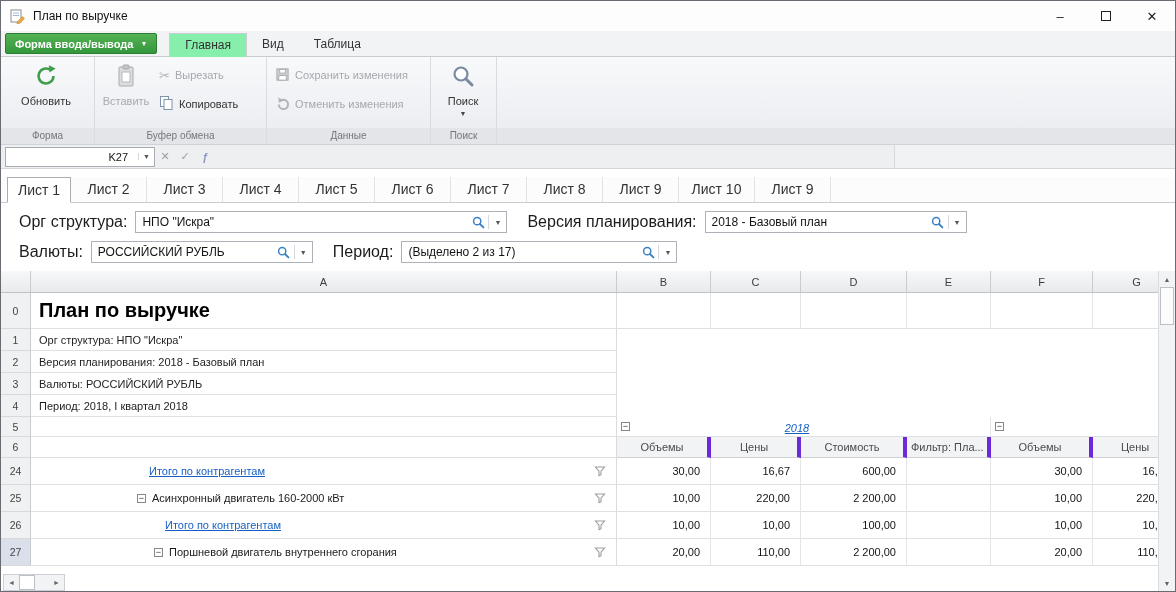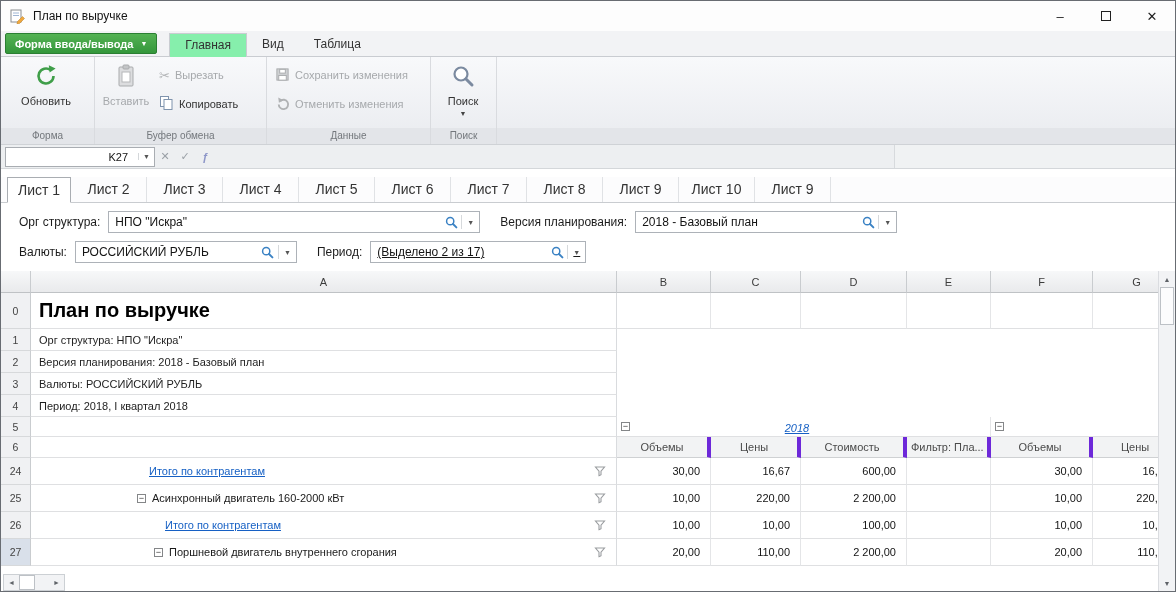--- a/index.html
+++ b/index.html
@@ -51,21 +51,21 @@
   .gap8 { height:8px; background:#fff; }
 
   
   .sheetbar { height:26px; background:#fcfcfd; border-bottom:1px solid #c9ccd0; display:flex; align-items:flex-end; padding-left:6px; }
   .stab { width:76px; height:25px; line-height:25px; text-align:center; font-size:14px; color:#333; border-right:1px solid #e0e2e5; }
   .stab.active { width:64px; height:26px; line-height:25px; background:#fff; border:1px solid #a9adb2; border-bottom:1px solid #fff; margin-bottom:-1px; position:relative; z-index:2; }
 
   
   .filterarea { height:68px; background:#fff; padding-top:8px; }
   .frow { height:22px; display:flex; align-items:center; margin-bottom:8px; }
-  .flabel { font-size:12px; color:#1c1c1c; white-space:nowrap; }
+  .flabel { font-size:16px; color:#1c1c1c; white-space:nowrap; }
   .ffield { height:22px; border:1px solid #adb2b8; background:#fff; display:flex; align-items:center; }
   .ffield .ftext { flex:1; padding:0 6px; font-size:12px; color:#141414; white-space:nowrap; overflow:hidden; }
   .ffield .fsearch { width:20px; display:flex; align-items:center; justify-content:center; }
   .ffield .fsep { width:1px; height:14px; background:#d6d9dc; }
   .ffield .fdrop { width:17px; text-align:center; font-size:7px; color:#555; }
 
   
   .gridwrap { display:flex; height:320px; }
   .gmain { width:1157px; background:#fff; }
   .gviewport { width:1157px; overflow:hidden; }
@@ -307,21 +307,21 @@
         <span class="fsearch">
           <svg width="13" height="13" viewBox="0 0 13 13">
               <circle cx="5.2" cy="5.2" r="3.6" fill="#fff" stroke="#3b82c4" stroke-width="1.5"></circle>
               <line x1="8" y1="8" x2="11.4" y2="11.4" stroke="#3b82c4" stroke-width="1.9" stroke-linecap="round"></line>
             </svg>
         </span>
         <span class="fsep"></span>
         <span class="fdrop">▼</span>
       </div>
       <span class="flabel" style="margin-left:20px;">Период:</span>
-      <div class="ffield" style="width:216px; margin-left:8px;text-decoration:underline;">
+      <div class="ffield" style="width:276px; margin-left:8px;">
         <span class="ftext">(Выделено 2 из 17)</span>
         <span class="fsearch">
           <svg width="13" height="13" viewBox="0 0 13 13">
               <circle cx="5.2" cy="5.2" r="3.6" fill="#fff" stroke="#3b82c4" stroke-width="1.5"></circle>
               <line x1="8" y1="8" x2="11.4" y2="11.4" stroke="#3b82c4" stroke-width="1.9" stroke-linecap="round"></line>
             </svg>
         </span>
         <span class="fsep"></span>
         <span class="fdrop">▼</span>
       </div>

